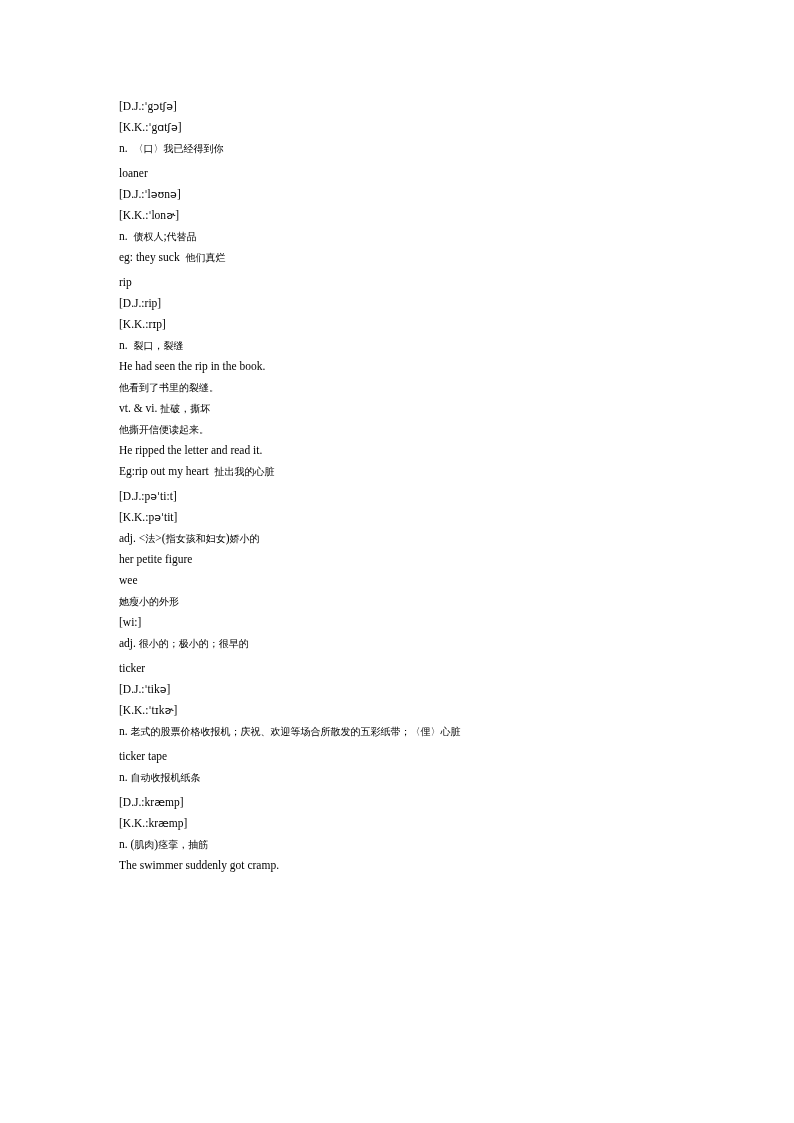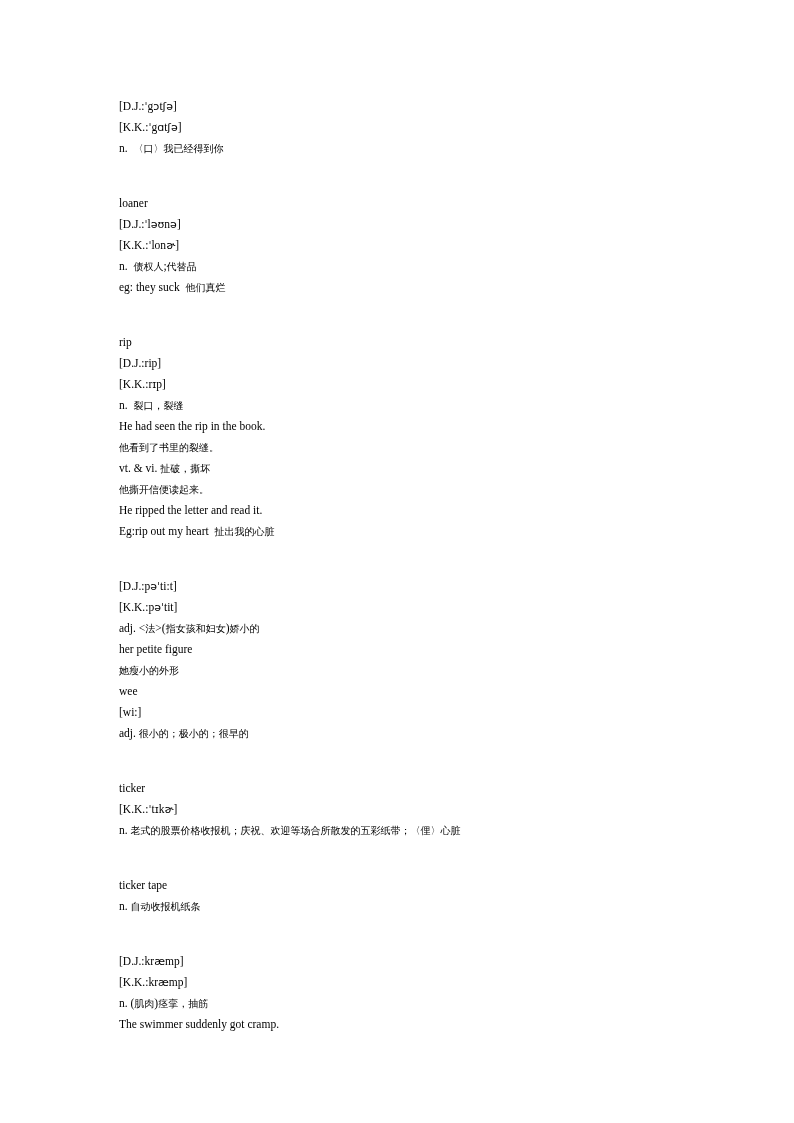--- a/index.html
+++ b/index.html
@@ -26,21 +26,21 @@
   .doc-body {
     position: absolute;
     left: 119px;
     top: 96px;
     width: 600px;
   }
   .entry {
     margin: 0 0 0 0;
   }
   .entry + .entry {
-    margin-top: 34px;
+    margin-top: 4px;
   }
   .line {
     font-size: 11.5px;
     line-height: 21px;
     white-space: pre;
     letter-spacing: 0;
   }
   
   .cjk {
     font-family: "DejaVu Sans", "Liberation Sans", sans-serif;
@@ -78,27 +78,28 @@
         <div class="line"><span>vt. &amp; vi. </span><span class="cjk">扯破，撕坏</span></div>
         <div class="line"><span class="cjk">他撕开信便读起来。</span></div>
         <div class="line"><span>He ripped the letter and read it.</span></div>
         <div class="line"><span>Eg:rip out my heart  </span><span class="cjk">扯出我的心脏</span></div>
       </div>
       <div class="entry">
         <div class="line"><span>[D.J.:p</span><span class="ipa">əˈ</span><span>ti:t]</span></div>
         <div class="line"><span>[K.K.:p</span><span class="ipa">əˈ</span><span>tit]</span></div>
         <div class="line"><span>adj. &lt;</span><span class="cjk">法</span><span>&gt;(</span><span class="cjk">指女孩和妇女</span><span>)</span><span class="cjk">娇小的</span></div>
         <div class="line"><span>her petite figure</span></div>
+        <div class="line"><span>wee</span></div>
         <div class="line"><span class="cjk">她瘦小的外形</span></div>
-        <div class="line"><span>wee</span></div>
         <div class="line"><span>[wi:]</span></div>
         <div class="line"><span>adj. </span><span class="cjk">很小的；极小的；很早的</span></div>
       </div>
       <div class="entry">
         <div class="line"><span>ticker</span></div>
+        <div class="line"><span>[D.J.:</span><span class="ipa">ˈ</span><span>tik</span><span class="ipa">ə</span><span>]</span></div>
         <div class="line"><span>[K.K.:</span><span class="ipa">ˈ</span><span>t</span><span class="ipa">ɪ</span><span>k</span><span class="ipa">ɚ</span><span>]</span></div>
         <div class="line"><span>n. </span><span class="cjk">老式的股票价格收报机；庆祝、欢迎等场合所散发的五彩纸带；〈俚〉心脏</span></div>
       </div>
       <div class="entry">
         <div class="line"><span>ticker tape</span></div>
         <div class="line"><span>n. </span><span class="cjk">自动收报机纸条</span></div>
       </div>
       <div class="entry">
         <div class="line"><span>[D.J.:kr</span><span class="ipa">æ</span><span>mp]</span></div>
         <div class="line"><span>[K.K.:kr</span><span class="ipa">æ</span><span>mp]</span></div>

